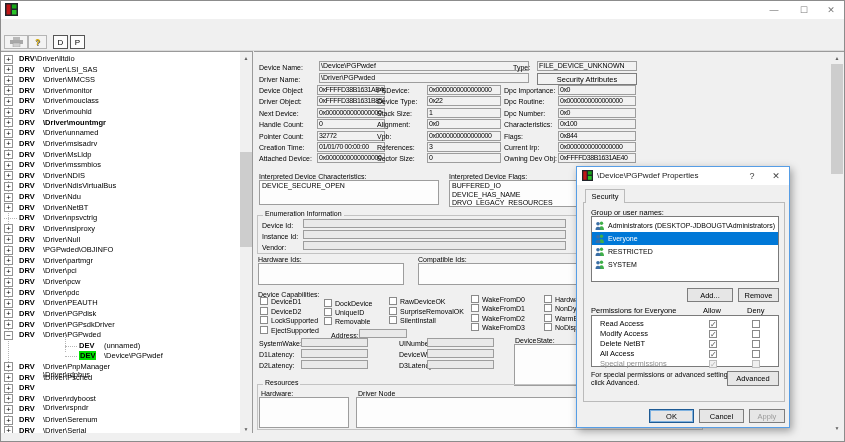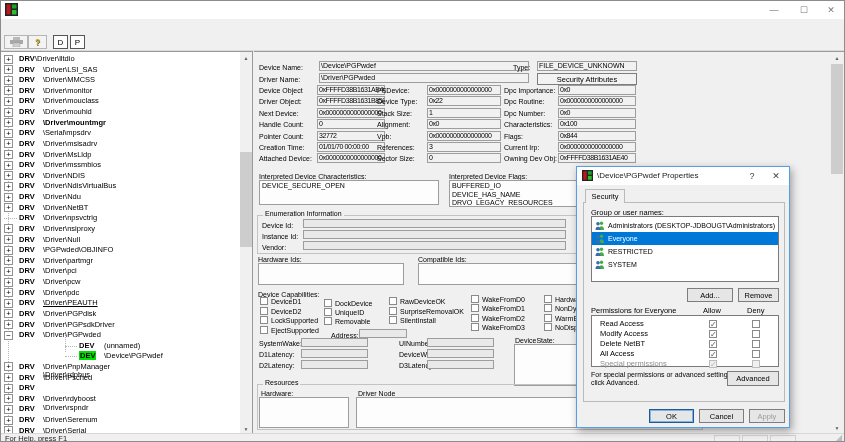--- a/index.html
+++ b/index.html
@@ -120,21 +120,21 @@
         <div class="ttag" style="left: 18px; top: 44.48px;">DRV</div>
         <div class="tlabel" style="left: 42px; top: 44.48px;">\Driver\mouclass</div>
         <div class="expand" style="left: 3px; top: 55.6px;">+</div>
         <div class="ttag" style="left: 18px; top: 55.1px;">DRV</div>
         <div class="tlabel" style="left: 42px; top: 55.1px;">\Driver\mouhid</div>
         <div class="expand" style="left: 3px; top: 66.22px;">+</div>
         <div class="ttag" style="left: 18px; top: 65.72px;">DRV</div>
         <div class="tlabel" style="left: 42px; top: 65.72px; font-weight: bold;">\Driver\mountmgr</div>
         <div class="expand" style="left: 3px; top: 76.84px;">+</div>
         <div class="ttag" style="left: 18px; top: 76.34px;">DRV</div>
-        <div class="tlabel" style="left: 42px; top: 76.34px;">\Serial\mpsdrv</div>
+        <div class="tlabel" style="left: 42px; top: 76.34px;">\Driver\unnamed</div>
         <div class="expand" style="left: 3px; top: 87.46px;">+</div>
         <div class="ttag" style="left: 18px; top: 86.96px;">DRV</div>
         <div class="tlabel" style="left: 42px; top: 86.96px;">\Driver\msisadrv</div>
         <div class="expand" style="left: 3px; top: 98.08px;">+</div>
         <div class="ttag" style="left: 18px; top: 97.58px;">DRV</div>
         <div class="tlabel" style="left: 42px; top: 97.58px;">\Driver\MsLldp</div>
         <div class="expand" style="left: 3px; top: 108.7px;">+</div>
         <div class="ttag" style="left: 18px; top: 108.2px;">DRV</div>
         <div class="tlabel" style="left: 42px; top: 108.2px;">\Driver\mssmbios</div>
         <div class="expand" style="left: 3px; top: 119.32px;">+</div>
@@ -168,21 +168,21 @@
         <div class="ttag" style="left: 18px; top: 214.4px;">DRV</div>
         <div class="tlabel" style="left: 42px; top: 214.4px;">\Driver\pci</div>
         <div class="expand" style="left: 3px; top: 225.52px;">+</div>
         <div class="ttag" style="left: 18px; top: 225.02px;">DRV</div>
         <div class="tlabel" style="left: 42px; top: 225.02px;">\Driver\pcw</div>
         <div class="expand" style="left: 3px; top: 236.14px;">+</div>
         <div class="ttag" style="left: 18px; top: 235.64px;">DRV</div>
         <div class="tlabel" style="left: 42px; top: 235.64px;">\Driver\pdc</div>
         <div class="expand" style="left: 3px; top: 246.76px;">+</div>
         <div class="ttag" style="left: 18px; top: 246.26px;">DRV</div>
-        <div class="tlabel" style="left: 42px; top: 246.26px; text-decoration: underline;">\Driver\PEAUTH</div>
+        <div class="tlabel" style="left: 42px; top: 246.26px;">\Driver\PEAUTH</div>
         <div class="expand" style="left: 3px; top: 257.38px;">+</div>
         <div class="ttag" style="left: 18px; top: 256.88px;">DRV</div>
         <div class="tlabel" style="left: 42px; top: 256.88px;">\Driver\PGPdisk</div>
         <div class="expand" style="left: 3px; top: 268px;">+</div>
         <div class="ttag" style="left: 18px; top: 267.5px;">DRV</div>
         <div class="tlabel" style="left: 42px; top: 267.5px;">\Driver\PGPsdkDriver</div>
         <div class="expand" style="left: 3px; top: 278.62px;">−</div>
         <div class="ttag" style="left: 18px; top: 278.12px;">DRV</div>
         <div class="tlabel" style="left: 42px; top: 278.12px;">\Driver\PGPwded</div>
         <div class="dots" style="left: 64px; top: 293.74px; width: 12px;"></div>
@@ -444,20 +444,13 @@
         <div class="cb dis" style="left: 160px; top: 44px;"></div>
       </div>
     <div class="lbl" style="left:14px;top:203px">For special permissions or advanced settings,</div>
     <div class="lbl" style="left:14px;top:211px">click Advanced.</div>
     <div class="btn" style="left:150px;top:204px;width:52px;height:15px">Advanced</div>
     <div class="btn" style="left:72px;top:242px;width:45px;height:14px;border:1px solid #1e5a93;box-shadow:inset 0 0 0 1px #7fb2e0">OK</div>
     <div class="btn" style="left:122px;top:242px;width:45px;height:14px">Cancel</div>
     <div class="btn" style="left:172px;top:242px;width:36px;height:14px;color:#9b9b9b">Apply</div>
   </div>
 
-  <div class="statusbar">
-    <div class="lbl8" style="left:4px;top:0;color:#222">For Help, press F1</div>
-    <div class="statuspane" style="left:713px"></div>
-    <div class="statuspane" style="left:741px"></div>
-    <div class="statuspane" style="left:769px"></div>
-    <div class="abs" style="left:835px;top:-1px;color:#bdbdbd;font-size:8px">◢</div>
-  </div>
 </div>
 
 </body></html>

